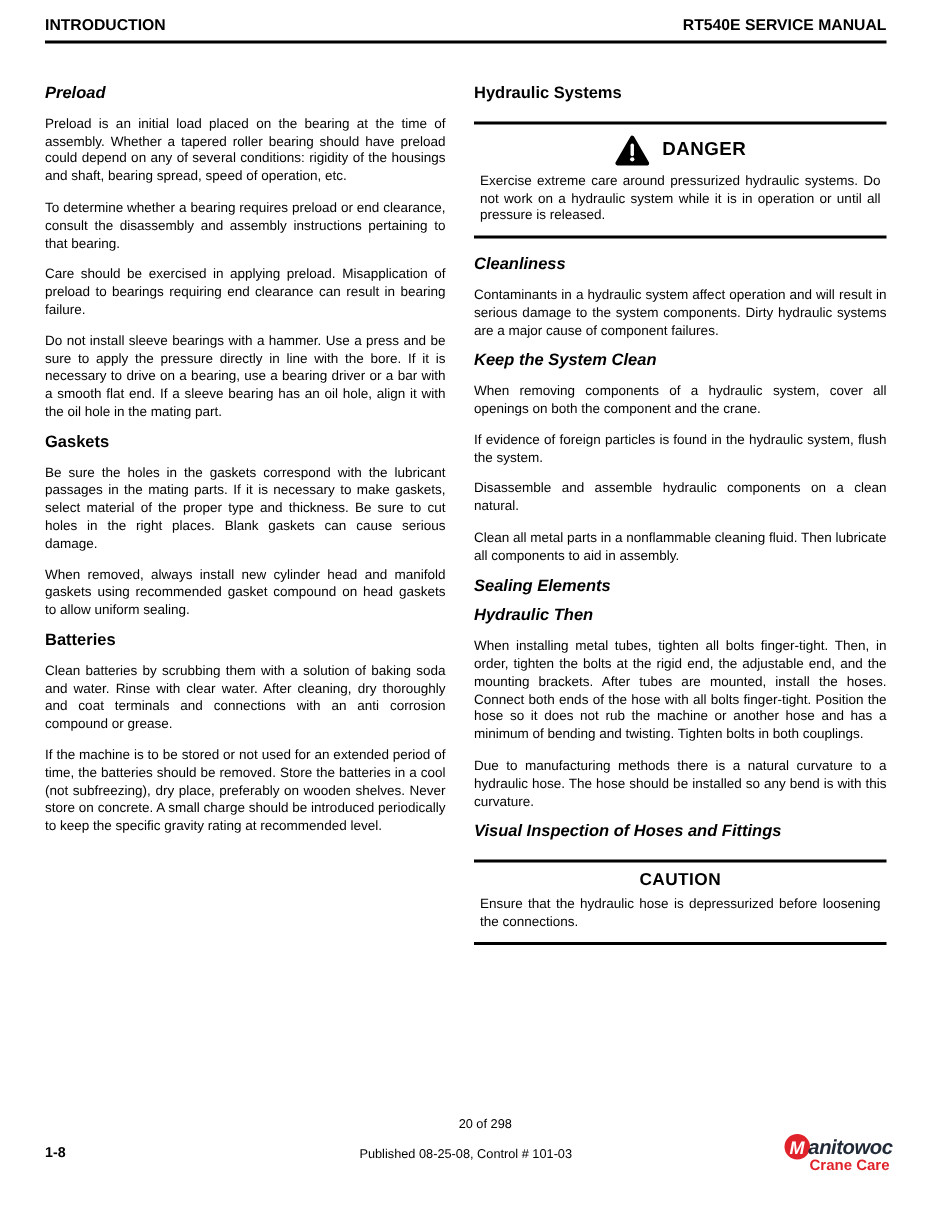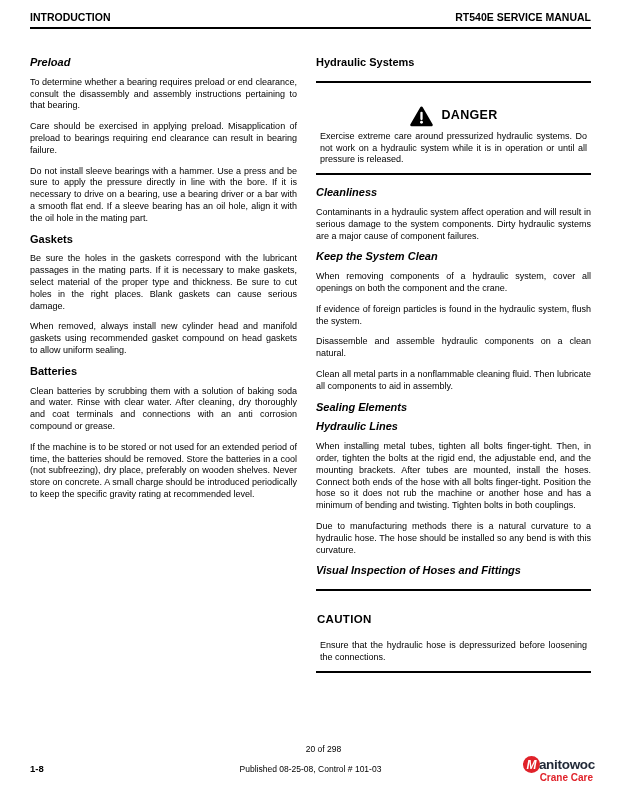--- a/index.html
+++ b/index.html
@@ -42,39 +42,40 @@
     font-size: 11px;
     font-weight: bold;
     margin: 5px 0 8px 0;
   }
   h2.italic { font-style: italic; }
   .section { margin-bottom: 8px; }
   
   .warn-box {
     border-top: 2.5px solid #000;
     border-bottom: 2.5px solid #000;
-    padding: 23px 1px 7px 1px;
+    padding: 7px 1px 7px 1px;
     margin: 12px 0 12px 0;
   }
   .warn-head {
     display: flex;
     justify-content: center;
     align-items: center;
     gap: 9px;
     margin-bottom: 4px;
   }
   .warn-label {
     font-weight: bold;
     font-size: 12.5px;
     letter-spacing: 0.3px;
   }
   .caution-label {
     font-weight: bold;
     font-size: 11.5px;
-    margin-bottom: 14px;
+    text-align: center;
+    margin-bottom: 3px;
     letter-spacing: 0.3px;
   }
   .warn-box p { text-align: justify; margin: 0; padding: 0 3px; }
   .warning-icon svg { display: block; }
   
   .footer-pagecount {
     position: absolute;
     top: 744px; left: 0; right: 0;
     text-align: center;
     font-size: 8.5px;
@@ -111,20 +112,21 @@
     display: flex;
     align-items: center;
     justify-content: center;
     font-weight: bold;
     font-style: italic;
     font-size: 12px;
     margin-right: -1px;
   }
   .logo-word {
     font-weight: bold;
+    font-style: italic;
     font-size: 13.5px;
     letter-spacing: -0.3px;
   }
   .logo-sub {
     font-size: 10px;
     font-weight: bold;
     margin-top: -1px;
     margin-right: 2px;
   }
 </style>
@@ -135,20 +137,21 @@
 
   <div class="header">
     <span>INTRODUCTION</span>
     <span>RT540E SERVICE MANUAL</span>
   </div>
 
   <div class="col col-left">
 
     <div class="section">
       <h2 class="italic">Preload</h2>
+      <p>Preload is an initial load placed on the bearing at the time of assembly. Whether a tapered roller bearing should have preload could depend on any of several conditions: rigidity of the housings and shaft, bearing spread, speed of operation, etc.</p>
       <p>To determine whether a bearing requires preload or end clearance, consult the disassembly and assembly instructions pertaining to that bearing.</p>
       <p>Care should be exercised in applying preload. Misapplication of preload to bearings requiring end clearance can result in bearing failure.</p>
     </div>
 
     <div class="section">
       <p>Do not install sleeve bearings with a hammer. Use a press and be sure to apply the pressure directly in line with the bore. If it is necessary to drive on a bearing, use a bearing driver or a bar with a smooth flat end. If a sleeve bearing has an oil hole, align it with the oil hole in the mating part.</p>
     </div>
 
     <div class="section">
       <h2>Gaskets</h2>
@@ -193,21 +196,21 @@
       <p>If evidence of foreign particles is found in the hydraulic system, flush the system.</p>
       <p>Disassemble and assemble hydraulic components on a clean natural.</p>
       <p>Clean all metal parts in a nonflammable cleaning fluid. Then lubricate all components to aid in assembly.</p>
     </div>
 
     <div class="section">
       <h2 class="italic">Sealing Elements</h2>
     </div>
 
     <div class="section">
-      <h2 class="italic">Hydraulic Lines</h2>
+      <h2 class="italic">Hydraulic Then</h2>
       <p>When installing metal tubes, tighten all bolts finger-tight. Then, in order, tighten the bolts at the rigid end, the adjustable end, and the mounting brackets. After tubes are mounted, install the hoses. Connect both ends of the hose with all bolts finger-tight. Position the hose so it does not rub the machine or another hose and has a minimum of bending and twisting. Tighten bolts in both couplings.</p>
       <p>Due to manufacturing methods there is a natural curvature to a hydraulic hose. The hose should be installed so any bend is with this curvature.</p>
     </div>
 
     <div class="section">
       <h2 class="italic">Visual Inspection of Hoses and Fittings</h2>
     </div>
 
     <div class="warn-box">
       <div class="caution-label">CAUTION</div>

